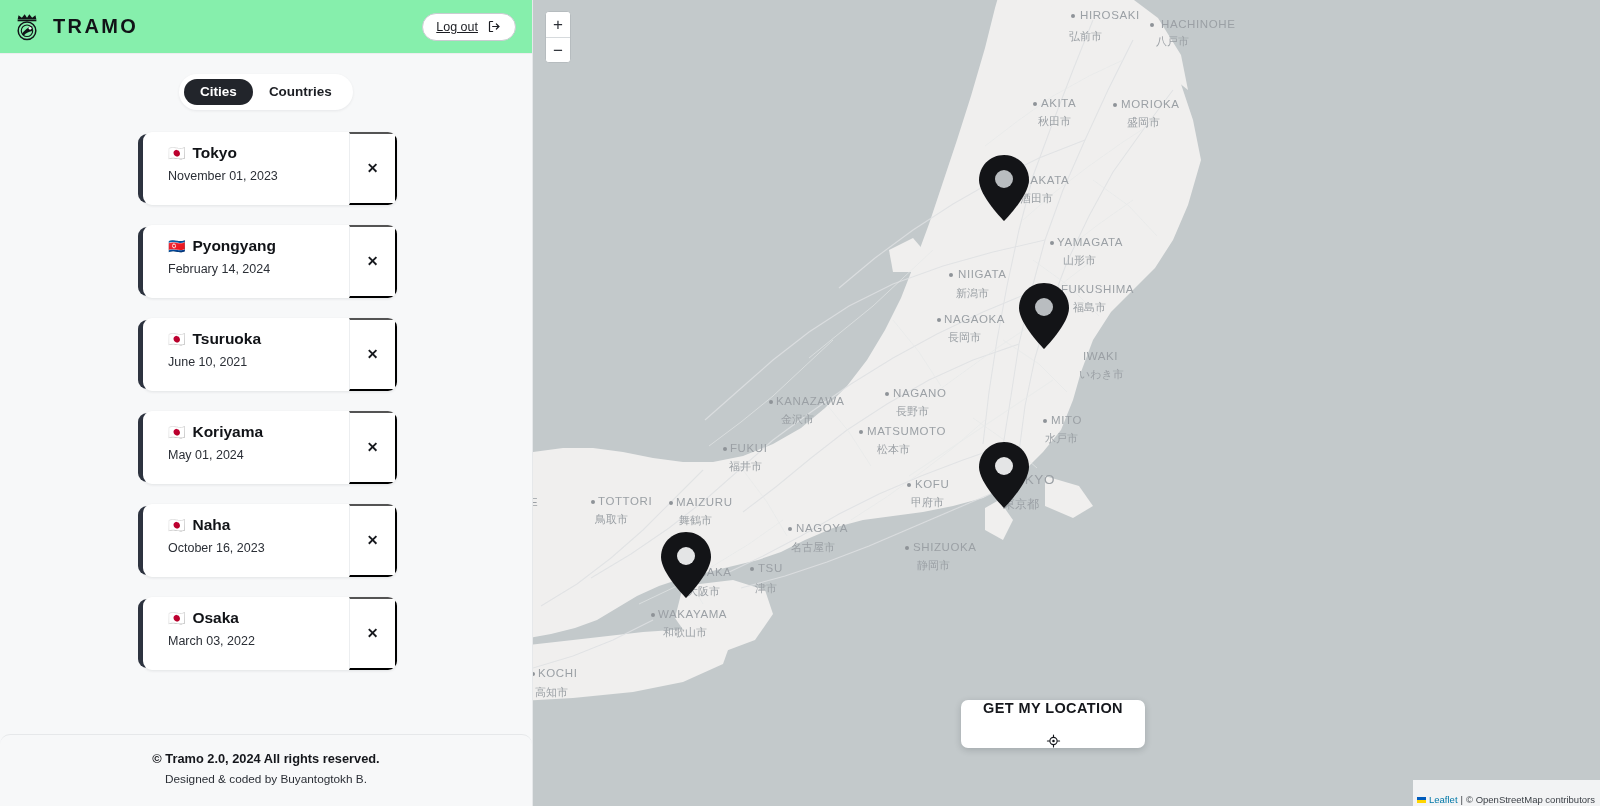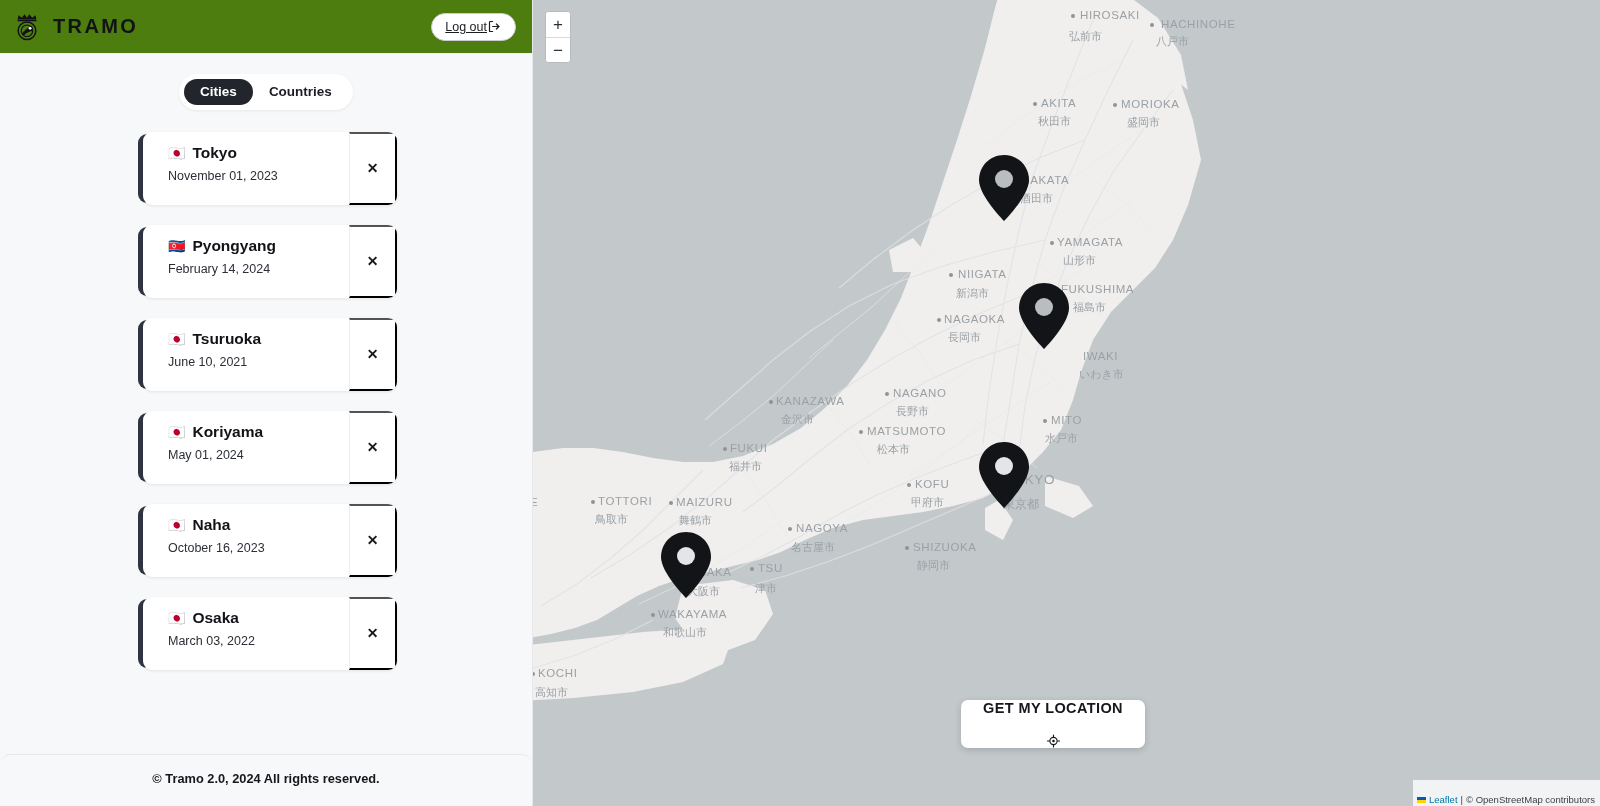--- a/index.html
+++ b/index.html
@@ -26,21 +26,21 @@
     height: 806px;
     background: #f7f8f9;
     display: flex;
     flex-direction: column;
     border-right: 1px solid #e6e8ea;
     z-index: 5;
   }
 
   .panel-header {
     height: 54px;
-    background: #4d7c0f;
+    background: #86efac;
     display: flex;
     align-items: center;
     padding: 0 16px 0 12px;
     border-bottom: 1px solid #ededf0;
     flex: 0 0 auto;
   }
 
   .brand {
     display: flex;
     align-items: center;
@@ -57,20 +57,21 @@
     font-size: 20px;
     font-weight: 700;
     letter-spacing: 2.4px;
     color: #111317;
   }
 
   .logout-btn {
     margin-left: auto;
     display: inline-flex;
     align-items: center;
+    gap: 9px;
     height: 28px;
     padding: 0 13px;
     border: 1px solid #c9ccd1;
     border-radius: 14px;
     background: #ffffff;
     font-size: 12.5px;
     color: #1b1d22;
     cursor: pointer;
     font-family: "Liberation Sans", sans-serif;
     white-space: nowrap;
@@ -432,20 +433,21 @@
             <div class="card-date">March 03, 2022</div>
           </div>
           <button class="card-delete">✕</button>
         </div>
       </div>
 
     </div>
 
     <div class="panel-footer">
       <div class="footer-main">© Tramo 2.0, 2024 All rights reserved.</div>
+      <div class="footer-sub">Designed &amp; coded by Buyantogtokh B.</div>
     </div>
 
   </aside>
 
   <main class="map">
 
     <svg class="map-svg" viewBox="0 0 1067 806" preserveAspectRatio="xMidYMid slice">
       <rect x="0" y="0" width="1067" height="806" fill="#c3c9cb"></rect>
 
       <g class="land-group">

